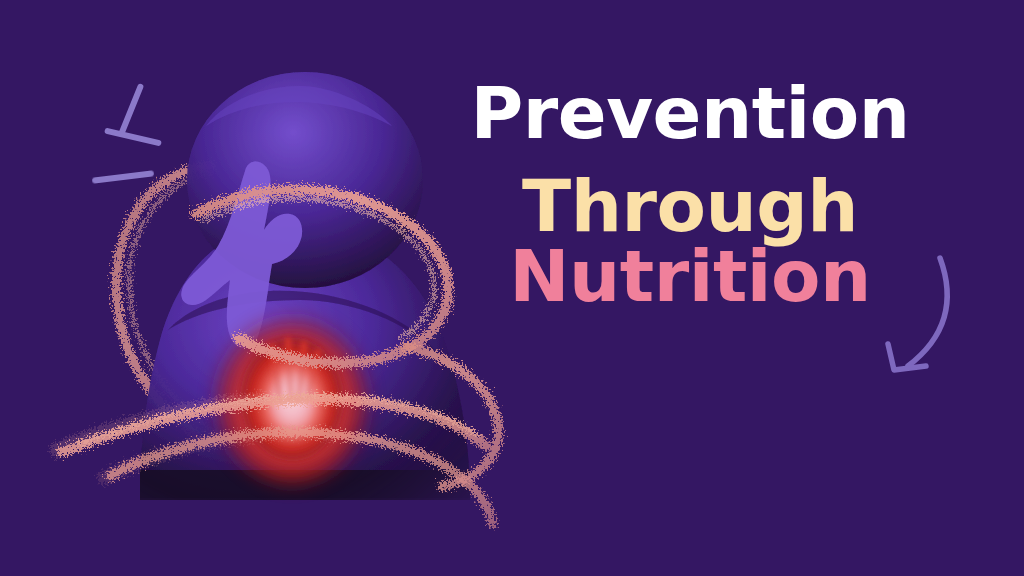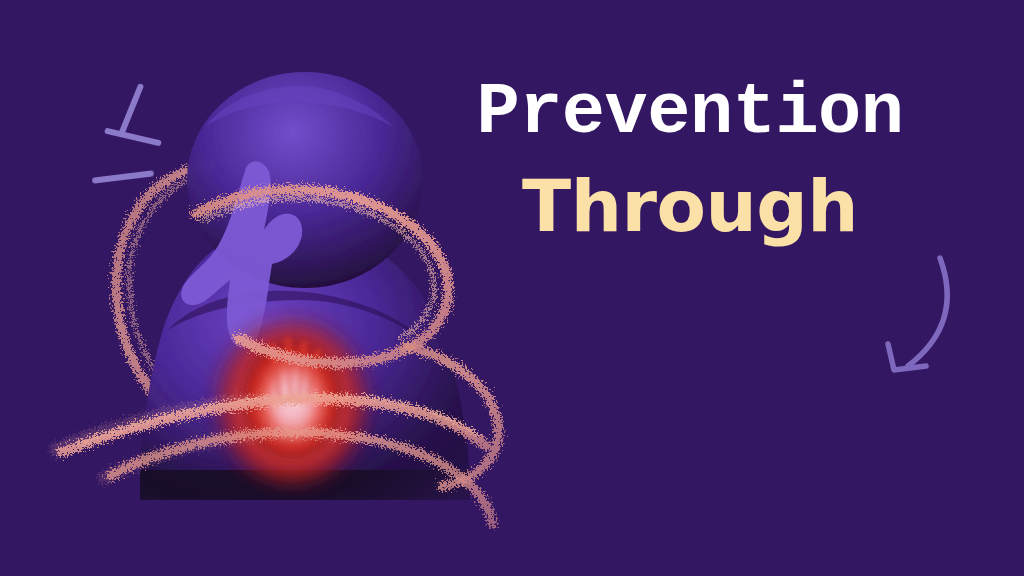--- a/index.html
+++ b/index.html
@@ -60,21 +60,20 @@
     font-family: "DejaVu Sans", sans-serif;
     font-weight: 700;
     letter-spacing: -0.5px;
     line-height: 0.98;
     white-space: nowrap;
   }
   .line-1 {
     font-size: 72px;
     color: #FFFFFF;
     margin-bottom: 22px;
-    font-family: Liberation Mono, monospace;
   }
   .line-2 {
     font-size: 72px;
     color: #FBE0A8;
   }
   .line-3 {
     font-size: 72px;
     color: #F0809B;
   }
 
@@ -233,20 +232,21 @@
     </g>
   </svg>
 
   <div class="burst burst-1" style="background: rgb(139, 121, 201);"></div>
   <div class="burst burst-2" style="background: rgb(139, 121, 201);"></div>
   <div class="burst burst-3" style="background: rgb(139, 121, 201);"></div>
 
   <div id="headline">
     <span class="headline-line line-1" style="color: rgb(255, 255, 255);">Prevention</span>
     <span class="headline-line line-2" style="color: rgb(251, 224, 168);">Through</span>
+    <span class="headline-line line-3" style="color: rgb(240, 128, 155);">Nutrition</span>
   </div>
 
   <svg id="arrow" viewBox="0 0 110 140" aria-hidden="true">
     <path d="M 78 10 C 92 48, 88 86, 46 118" fill="none" stroke="#7E68BE" stroke-width="5.5" stroke-linecap="round"></path>
     <path d="M 26 96 L 32 122 L 64 118" fill="none" stroke="#7E68BE" stroke-width="5.5" stroke-linecap="round" stroke-linejoin="round"></path>
   </svg>
 
 </div>
 
 </body></html>

